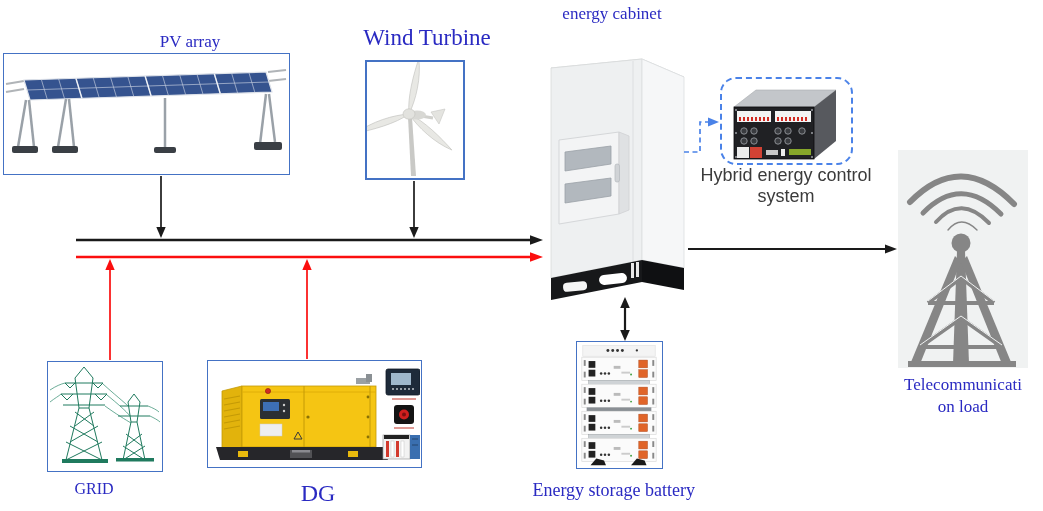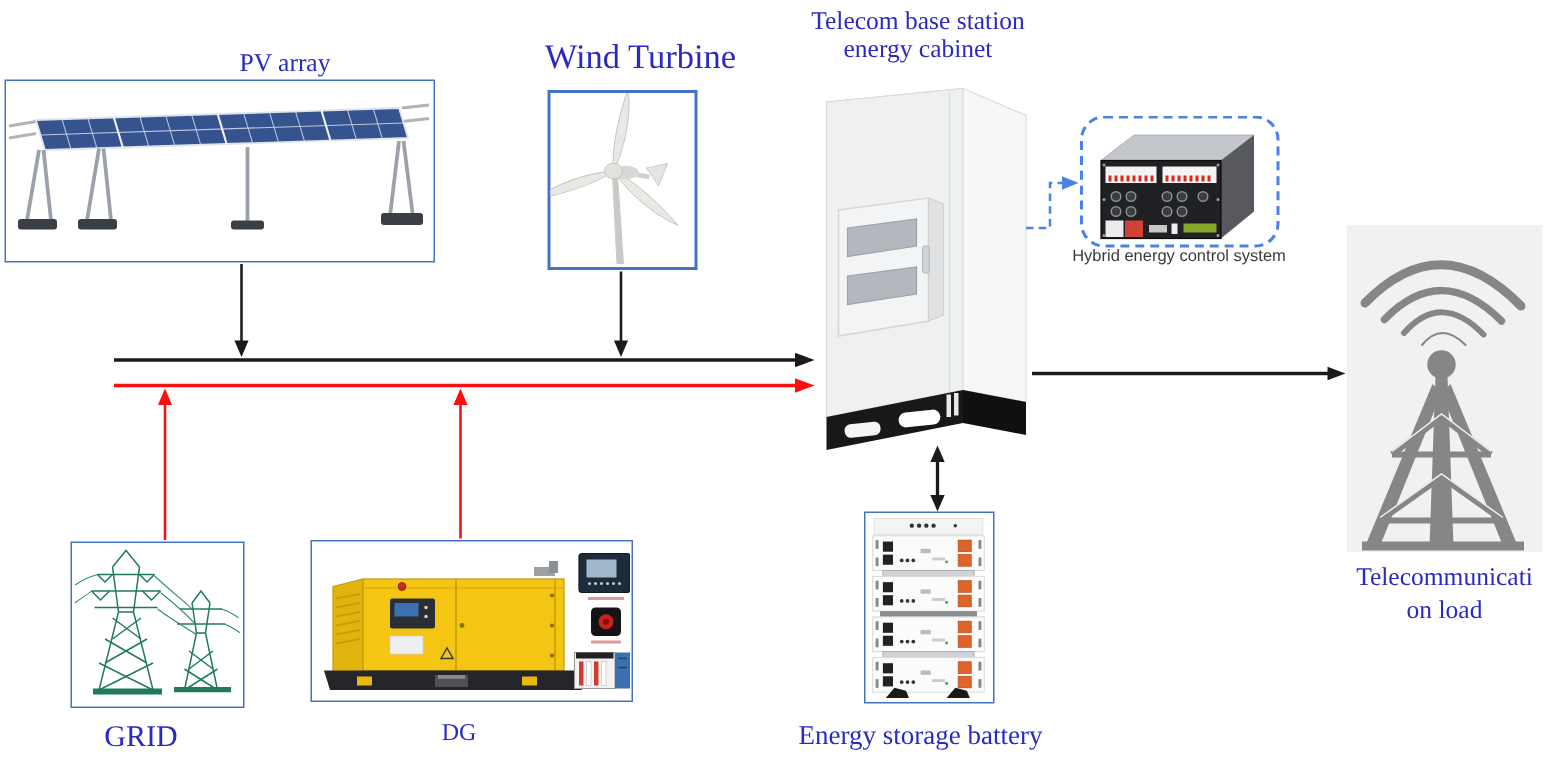--- a/index.html
+++ b/index.html
@@ -9,46 +9,45 @@
   .bluebox{position:absolute;border:1.4px solid var(--box-border);background:#fff;box-sizing:border-box;}
   .illus{position:absolute;}
   #pv-box{left:3px;top:53px;width:287px;height:122px;}
   #pv-label{left:120px;top:32px;width:140px;font-size:17px;text-align:center;}
   #wind-box{left:365px;top:60px;width:100px;height:120px;border-width:2px;}
   #wind-label{left:357px;top:25px;width:140px;font-size:23px;}
   #cabinet-label{left:522px;top:4px;width:180px;font-size:17px;line-height:19px;}
   #hybrid-dashed-box{position:absolute;left:720px;top:77px;width:133px;height:88px;
       border:2px dashed var(--dashed-connector);border-radius:16px;box-sizing:border-box;background:#fff;}
   #hybrid-label{position:absolute;left:691px;top:165px;width:190px;text-align:center;
-      font-family:"Liberation Sans","DejaVu Sans",sans-serif;font-size:11px;color:var(--hybrid-label-gray);}
+      font-family:"Liberation Sans","DejaVu Sans",sans-serif;font-size:18px;color:var(--hybrid-label-gray);}
   #grid-box{left:47px;top:361px;width:116px;height:111px;}
-  #grid-label{left:44px;top:480px;width:100px;font-size:20px;}
+  #grid-label{left:44px;top:480px;width:100px;font-size:16px;}
   #dg-box{left:207px;top:360px;width:215px;height:108px;}
-  #dg-label{left:256px;top:480px;width:100px;font-size:16px;}
+  #dg-label{left:268px;top:480px;width:100px;font-size:24px;}
   #battery-box{left:576px;top:341px;width:87px;height:128px;border-width:1.8px;}
   #battery-label{left:495px;top:480px;width:200px;font-size:18px;text-align:right;}
   #tower-img{left:898px;top:150px;width:130px;height:218px;background:#f0f2f2;}
   #load-label{left:880px;top:374px;width:166px;font-size:17px;line-height:22px;}
   #connector-layer{position:absolute;left:0;top:0;pointer-events:none;}
   .bus-black{stroke:var(--bus-black);}
   .bus-red{stroke:var(--bus-red);}
   .head-black{fill:var(--bus-black);}
   .head-red{fill:var(--bus-red);}
   .dash-blue{stroke:var(--dashed-connector);fill:none;}
   .dash-head{fill:var(--dashed-connector);}
 </style>
 </head>
 <body>
 
 <div id="canvas">
 
   <div class="blabel" id="pv-label">PV array</div>
   <div class="blabel" id="wind-label">Wind Turbine</div>
   <div class="blabel" id="cabinet-label">
-    <div>Telecom base station</div>
     <div>energy cabinet</div>
   </div>
   <div id="hybrid-label">Hybrid energy control system</div>
   <div class="blabel" id="grid-label">GRID</div>
   <div class="blabel" id="dg-label">DG</div>
   <div class="blabel" id="battery-label">Energy storage battery</div>
   <div class="blabel" id="load-label">
     <div>Telecommunicati</div>
     <div>on load</div>
   </div>

